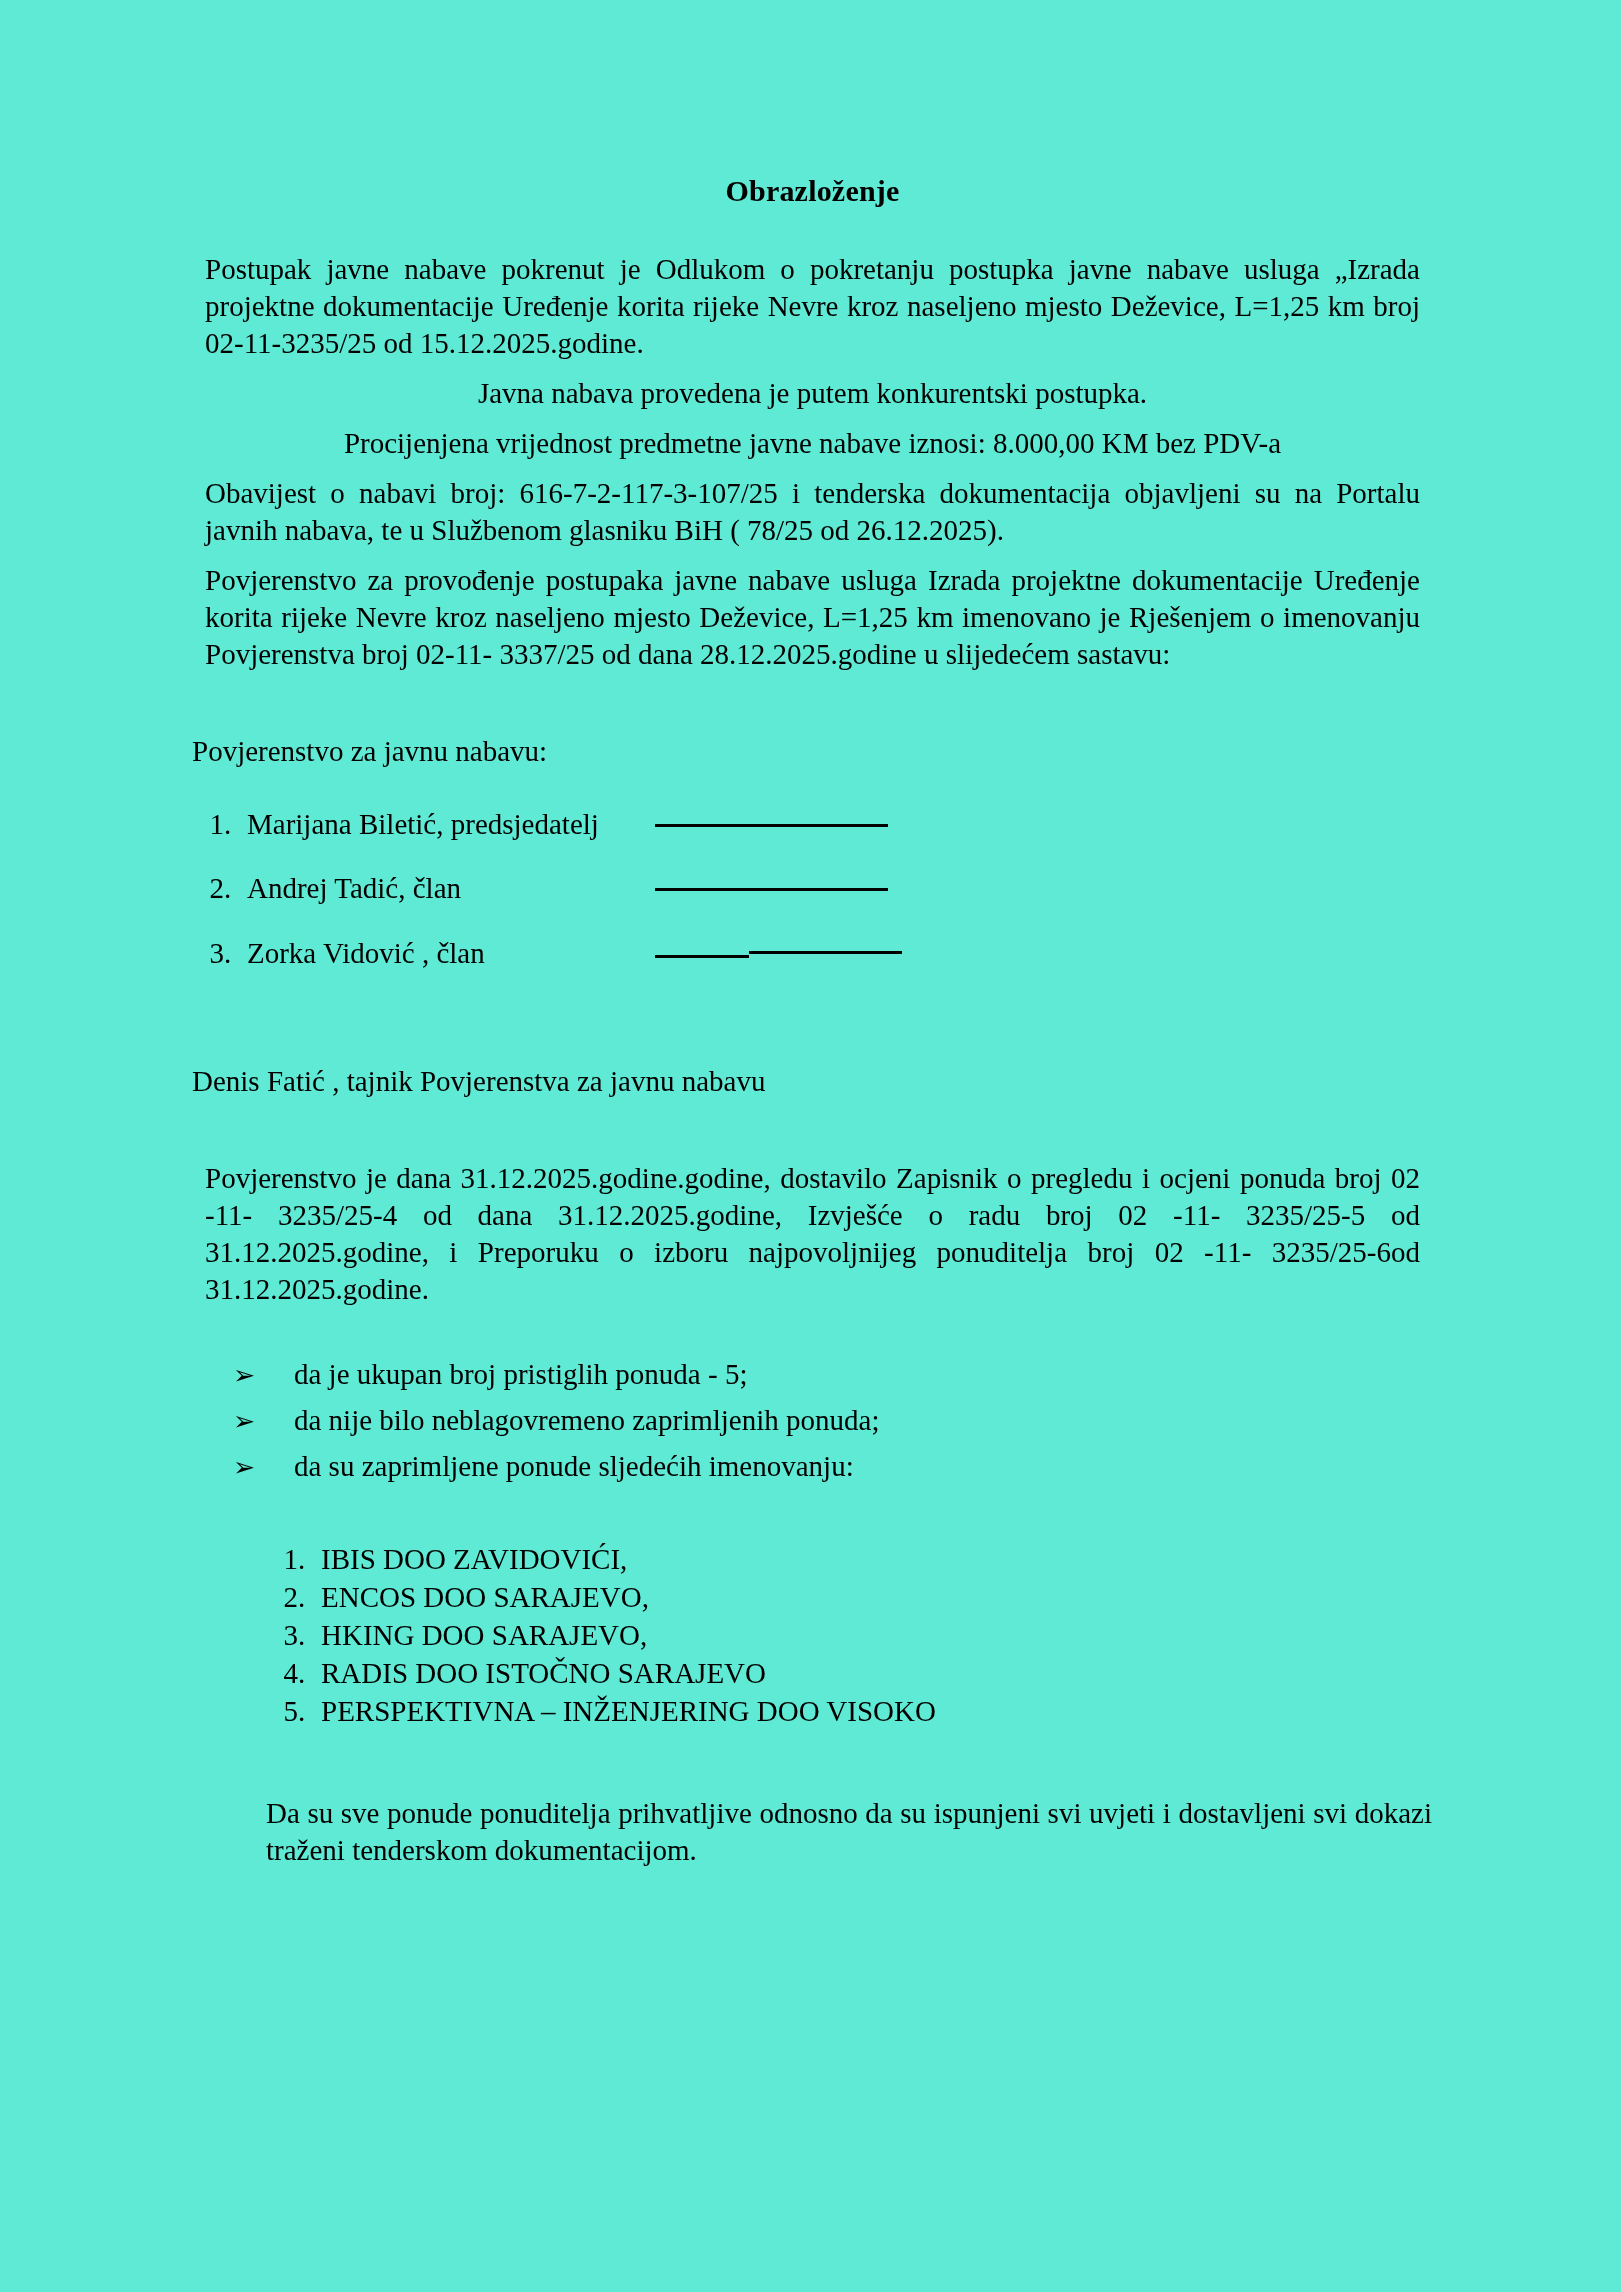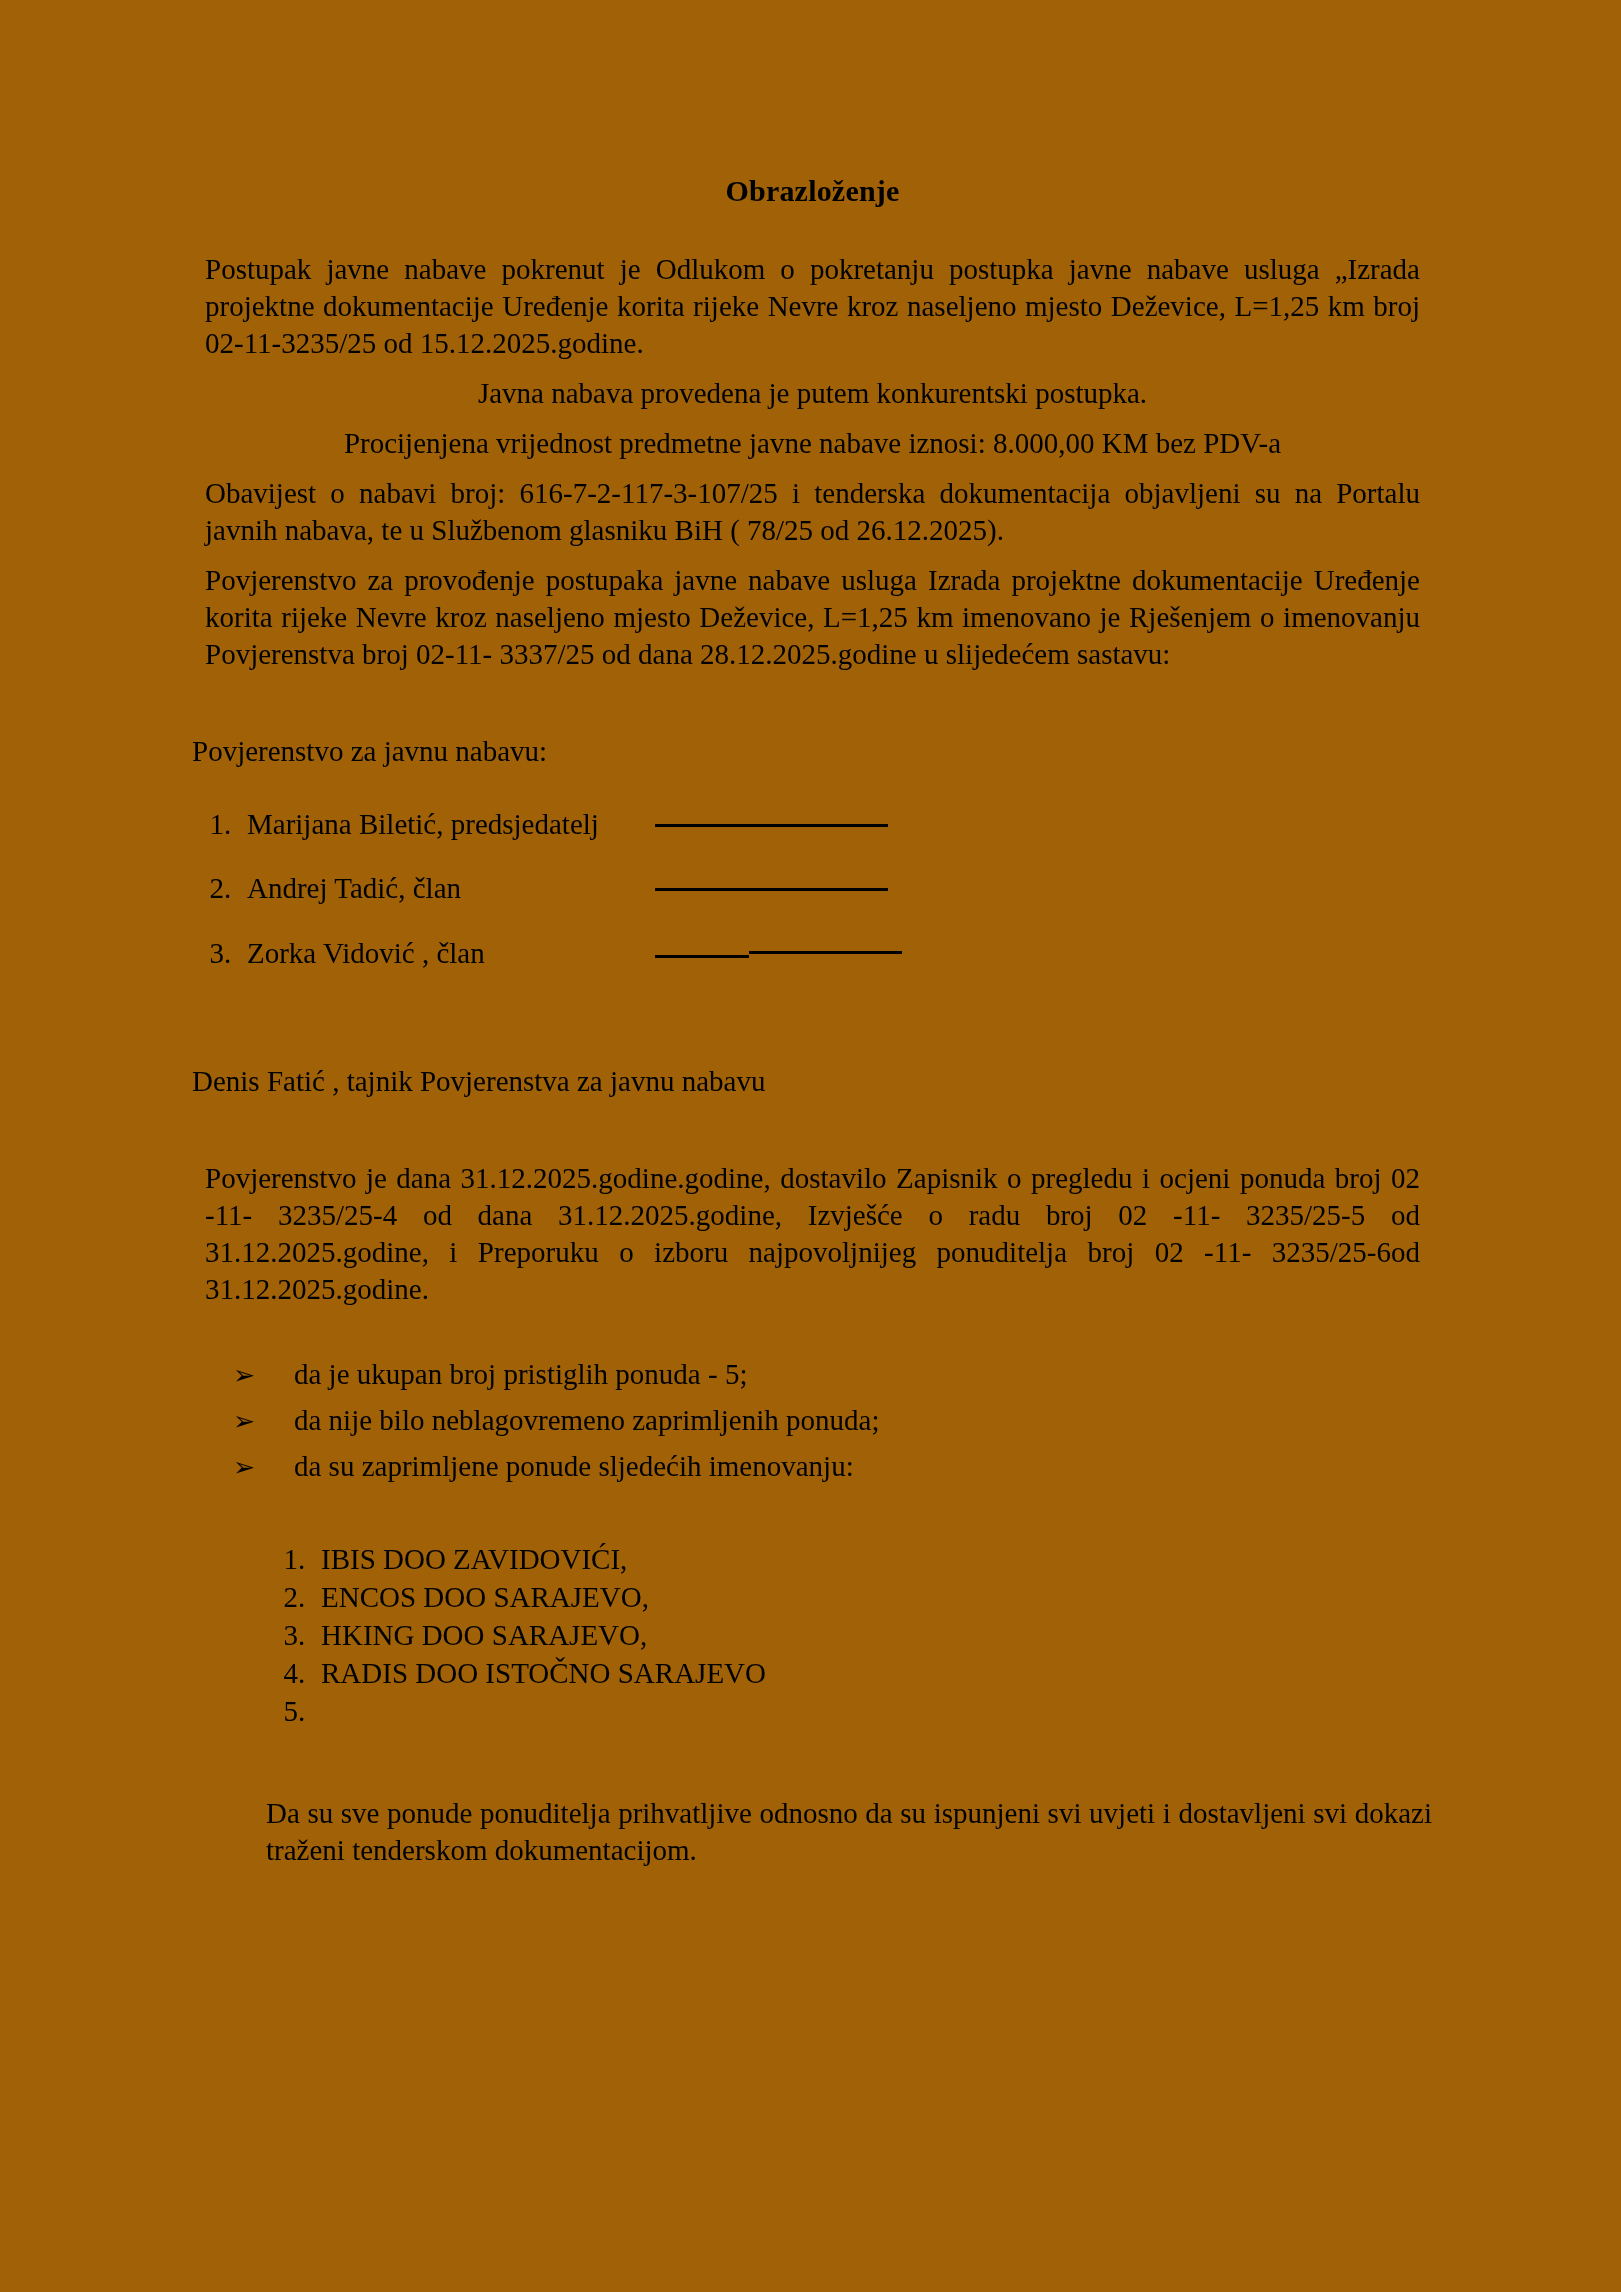--- a/index.html
+++ b/index.html
@@ -8,21 +8,21 @@
     background: #ffffff;
   }
   body {
     font-family: "Liberation Serif", "DejaVu Serif", serif;
     color: #000000;
   }
   .page {
     position: relative;
     width: 1621px;
     height: 2293px;
-    background: #a16207;
+    background: #5eead4;
     overflow: hidden;
     box-sizing: border-box;
     padding: 0;
   }
   .content {
     position: absolute;
     left: 192px;
     top: 173px;
     width: 1241px;
   }
@@ -257,20 +257,21 @@
       <li class="bidder-item">
         <span class="bidder-num">3.</span>
         <span class="bidder-name">HKING DOO SARAJEVO,</span>
       </li>
       <li class="bidder-item">
         <span class="bidder-num">4.</span>
         <span class="bidder-name">RADIS DOO ISTOČNO SARAJEVO</span>
       </li>
       <li class="bidder-item">
         <span class="bidder-num">5.</span>
+        <span class="bidder-name">PERSPEKTIVNA – INŽENJERING DOO VISOKO</span>
       </li>
     </ol>
 
     <div class="gap-xl"></div>
 
     <p class="closing">Da su sve ponude ponuditelja   prihvatljive odnosno da su ispunjeni svi uvjeti i dostavljeni svi dokazi traženi tenderskom dokumentacijom.</p>
 
   </div>
 </div>
 

